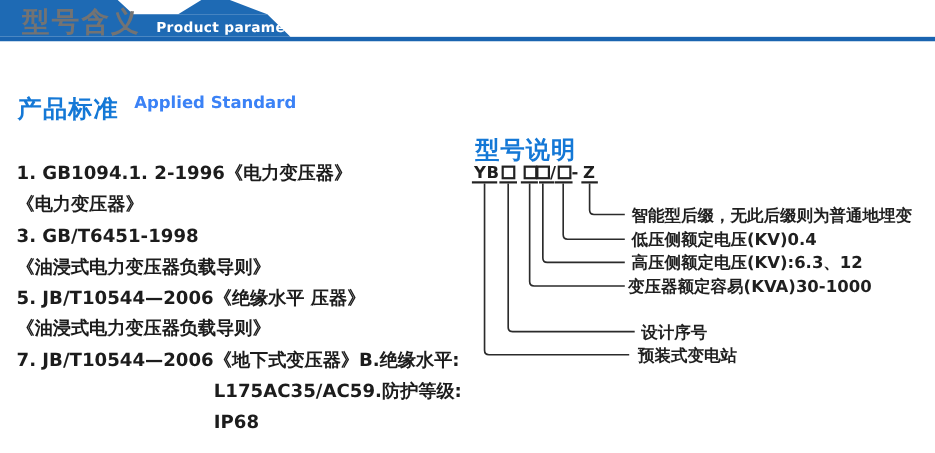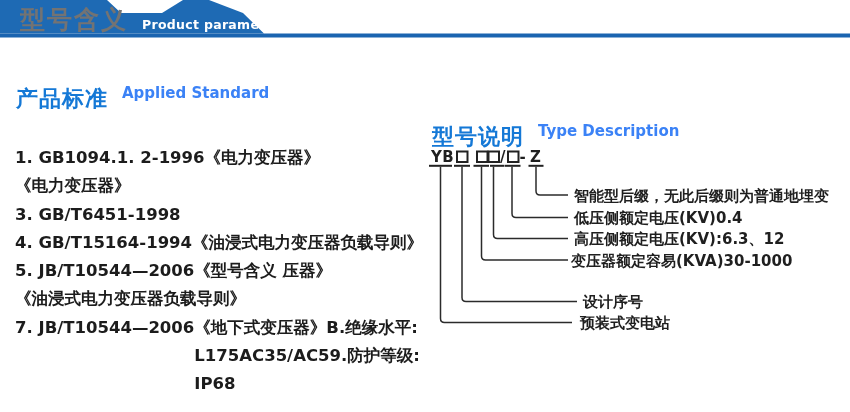--- a/index.html
+++ b/index.html
@@ -64,40 +64,38 @@
     <span class="std-code">1. GB1094.1. 2-1996</span>
     <span class="std-name">《电力变压器》</span>
   </div>
   <div class="std-row">
     <span class="std-name">《电力变压器》</span>
   </div>
   <div class="std-row">
     <span class="std-code">3. GB/T6451-1998</span>
   </div>
   <div class="std-row">
-    <span class="std-code">4. GB/T15164-1994</span>
     <span class="std-name">《油浸式电力变压器负载导则》</span>
   </div>
   <div class="std-row">
     <span class="std-code">5. JB/T10544—2006</span>
-    <span class="std-name">《型号含义 压器》</span>
+    <span class="std-name">《绝缘水平 压器》</span>
   </div>
   <div class="std-row">
     <span class="std-name">《油浸式电力变压器负载导则》</span>
   </div>
   <div class="std-row">
     <span class="std-code">7. JB/T10544—2006</span>
     <span class="std-name">《地下式变压器》B.绝缘水平:
 L175AC35/AC59.防护等级: IP68</span>
   </div>
 </div>
 
 <div class="sec-title" id="model-title">
   <span class="cn">型号说明</span>
-  <span class="en">Type Description</span>
 </div>
 
 <svg class="diagram-svg" width="425" height="210" viewBox="425 140 425 210">
 
   <text class="code-txt" x="431" y="162">YB</text>
   <rect x="457" y="151.5" width="10.5" height="10.5" fill="none" stroke="#222" stroke-width="2"></rect>
   <rect x="477" y="151.5" width="10.5" height="10.5" fill="none" stroke="#222" stroke-width="2"></rect>
   <rect x="488.5" y="151.5" width="10.5" height="10.5" fill="none" stroke="#222" stroke-width="2"></rect>
   <text class="code-txt" x="500" y="162">/</text>
   <rect x="508" y="151.5" width="10.5" height="10.5" fill="none" stroke="#222" stroke-width="2"></rect>

